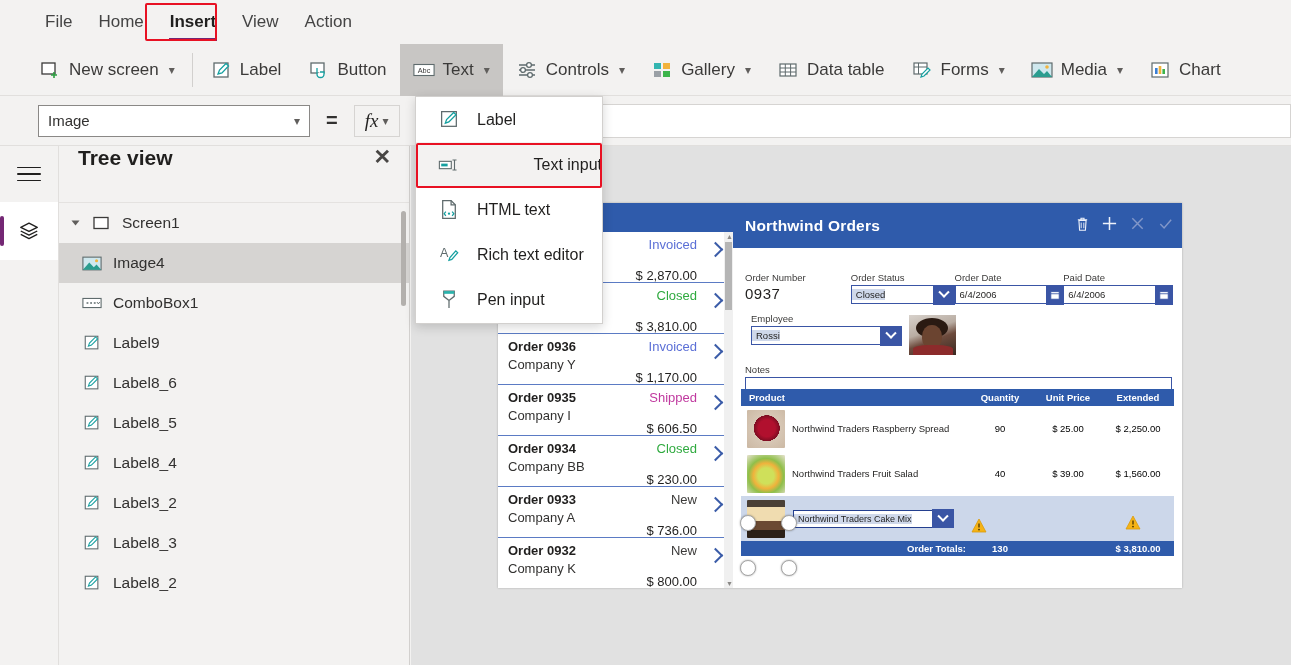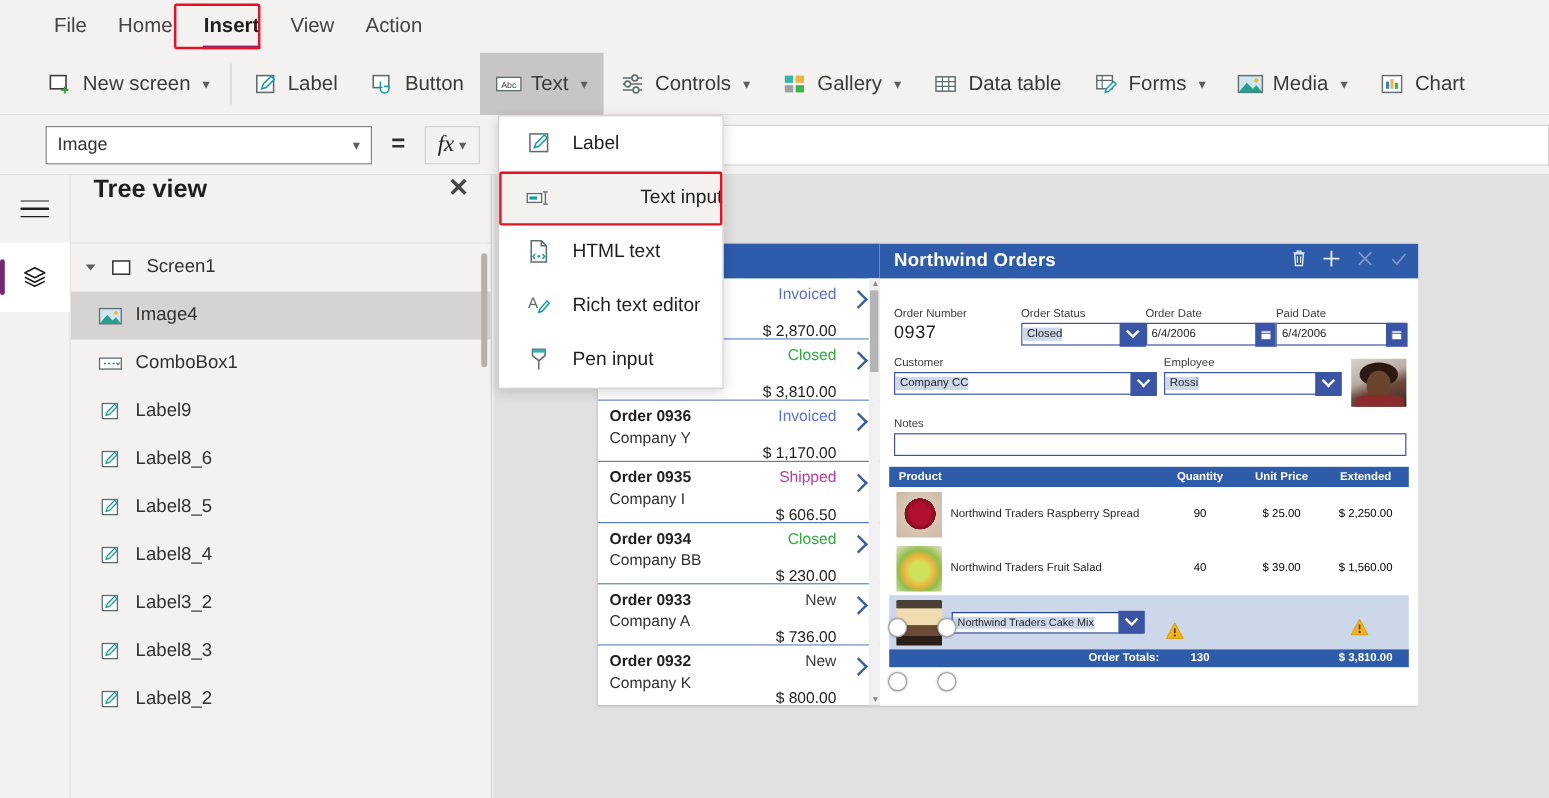--- a/index.html
+++ b/index.html
@@ -131,21 +131,21 @@
     position: absolute; top: 146px; left: 411px; width: 880px; height: 519px;
     background: #e1e1e1;
   }
   .app-canvas {
     position: absolute; left: 87px; top: 57px; width: 684px; height: 385px;
     background: #fff; box-shadow: 0 0 2px rgba(0,0,0,.25);
     display: flex; overflow: hidden;
   }
 
   
-  .gallery { width: 235px; height: 385px; background: #0f766e; position: relative; }
+  .gallery { width: 235px; height: 385px; background: #ef4444; position: relative; }
   .gal-header { height: 29px; background: #2f5bab; }
   .gal-row {
     height: 51px; border-bottom: 1.5px solid #5b7bc4; position: relative;
     padding: 5px 36px 0 10px; background: #fff;
   }
   .gal-row .ordno { font-size: 13px; font-weight: bold; color: #201f1e; }
   .gal-row .comp { font-size: 13px; color: #323130; margin-top: 3px; }
   .gal-row .st { position: absolute; right: 36px; top: 5px; font-size: 13px; }
   .gal-row .amt { position: absolute; right: 36px; top: 36px; font-size: 13px; color: #201f1e; }
   .gal-chev {
@@ -156,21 +156,21 @@
   .gal-warn { position: absolute; left: 6px; top: 14px; }
   .gal-sb {
     position: absolute; right: 0; top: 29px; width: 9px; height: 356px; background: #f0f0f0;
   }
   .gal-sb .thumb { position: absolute; left: 1px; top: 10px; width: 7px; height: 68px; background: #b5b5b5; }
   .gal-sb .ar { position: absolute; left: 2px; font-size: 7px; color: #8a8886; }
 
   
   .detail { width: 449px; height: 385px; background: #fff; position: relative; }
   .det-header {
-    height: 29px; background: #2f5bab; display: flex; align-items: center;
+    height: 45px; background: #2f5bab; display: flex; align-items: center;
     padding: 0 8px 0 12px;
   }
   .det-title { color: #fff; font-size: 15.5px; font-weight: bold; letter-spacing: .2px; }
   .det-icons { margin-left: auto; display: flex; align-items: center; gap: 11px; }
   .form-zone { padding: 24px 10px 0 12px; position: relative; }
   .fld-label { font-size: 9.5px; color: #3b3a39; margin-bottom: 2px; }
   .row1 { display: flex; gap: 0; }
   .c-num { width: 107px; }
   .c-stat { width: 105px; }
   .c-odate { width: 110px; }
@@ -706,29 +706,20 @@
                   <svg width="10" height="10" viewBox="0 0 12 12">
                       <rect x="1" y="2" width="10" height="9" fill="#fff" stroke="#3a55a5" stroke-width="1"></rect>
                       <path d="M1 4.5h10" stroke="#3a55a5" stroke-width="1"></path>
                     </svg>
                 </span>
               </div>
             </div>
           </div>
 
           <div class="row2">
-            <div class="c-cust">
-              <div class="fld-label">Customer</div>
-              <div class="ctl">
-                <span class="txt">Company CC</span>
-                <span class="dd-btn">
-                    <span class="dd-caret"></span>
-                  </span>
-              </div>
-            </div>
             <div class="c-emp">
               <div class="fld-label">Employee</div>
               <div class="ctl">
                 <span class="txt">Rossi</span>
                 <span class="dd-btn">
                     <span class="dd-caret"></span>
                   </span>
               </div>
             </div>
             <div class="avatar">

